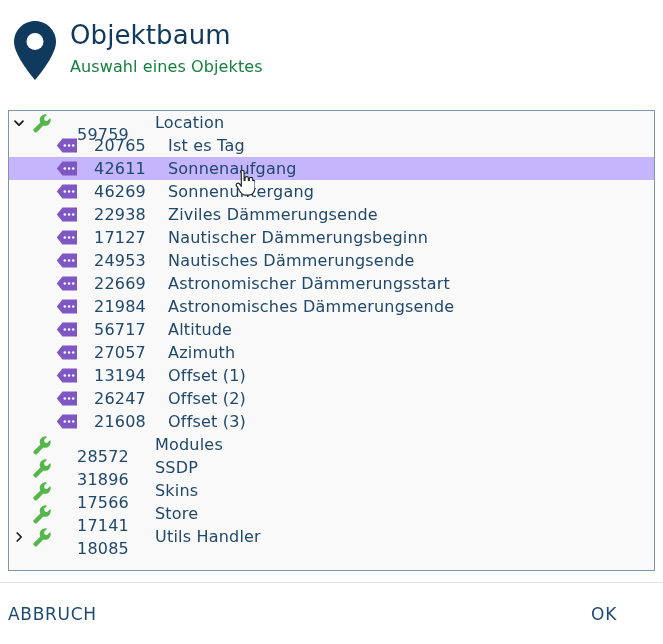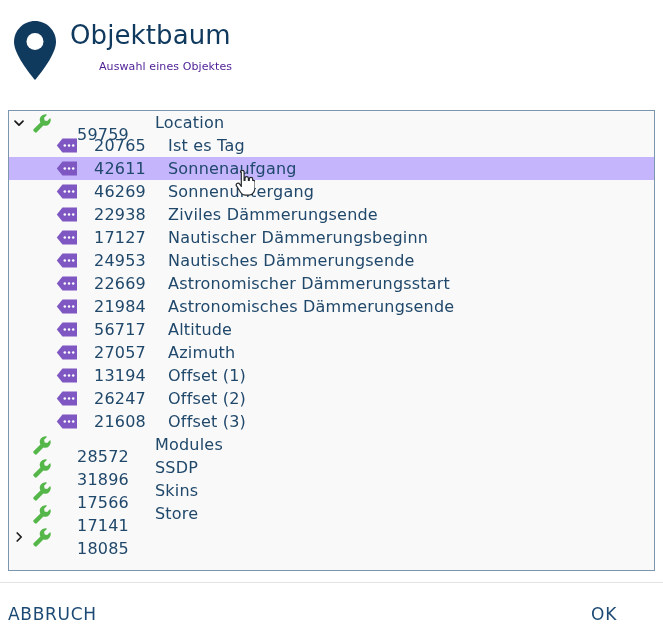--- a/index.html
+++ b/index.html
@@ -51,26 +51,25 @@
     padding-top: 6px;
   }
   #dialog-title {
     font-size: 26px;
     line-height: 30px;
     color: #10395e;
     font-weight: 400;
     letter-spacing: 0.1px;
   }
   #dialog-subtitle {
-    font-size: 11px;
+    font-size: 16px;
     line-height: 18px;
-    color: #4c1d95;
+    color: #15803d;
     margin-top: 8px;
     letter-spacing: 0.1px;
-    margin-left: 29px;
   }
 
   
   #tree-panel {
     position: absolute;
     left: 8px;
     top: 110px;
     width: 647px;
     height: 461px;
     box-sizing: border-box;
@@ -488,20 +487,21 @@
             <svg width="12" height="12" viewBox="0 0 12 12">
               <path d="M4.2 2 L8.2 6 L4.2 10" fill="none" stroke="#1a1a1a" stroke-width="1.7" stroke-linecap="round" stroke-linejoin="round"></path>
             </svg>
           </span>
           <span class="row-icon">
             <svg width="20" height="20" viewBox="0 0 20 20">
               <path d="M13.6 1.2 a5.6 5.6 0 0 0-5.2 8.2 L1.8 15.9 a1.6 1.6 0 0 0 0 2.3 l.9 .9 a1.6 1.6 0 0 0 2.3 0 l6.4-6.6 a5.6 5.6 0 0 0 6.8-7.6 l-3.0 3.0 -2.6-.5 -.5-2.6 3.0-3.0 a5.6 5.6 0 0 0-1.5-.6 z" fill="#55b649"></path>
             </svg>
           </span>
           <span class="row-id">18085</span>
+          <span class="row-label">Utils Handler</span>
         </div>
       </div>
   </div>
 
   <div id="cursor">
     <svg width="22" height="28" viewBox="0 0 22 28">
       <path d="M7.5 2.2 c0-1.1 .8-1.9 1.8-1.9 c1 0 1.8 .8 1.8 1.9 l0 8.2 l.9 0 l0-2.0 c0-1.0 .8-1.8 1.7-1.8
                c1 0 1.7 .8 1.7 1.8 l0 2.0 l.9 0 l0-1.3 c0-1.0 .8-1.7 1.7-1.7 c1 0 1.7 .8 1.7 1.7 l0 1.3 l.8 0
                c.9 0 1.6 .7 1.6 1.6 l0 5.1 c0 4.0-2.3 8.0-6.1 8.0 l-4.0 0 c-2.0 0-3.2-.9-4.3-2.6
                l-4.2-6.6 c-.6-.9-.3-2.0 .6-2.5 c.9-.5 2.0-.2 2.6 .7 l1.6 2.3 l0-14.2 z" fill="#ffffff" stroke="#23272b" stroke-width="1.2" stroke-linejoin="round"></path>

